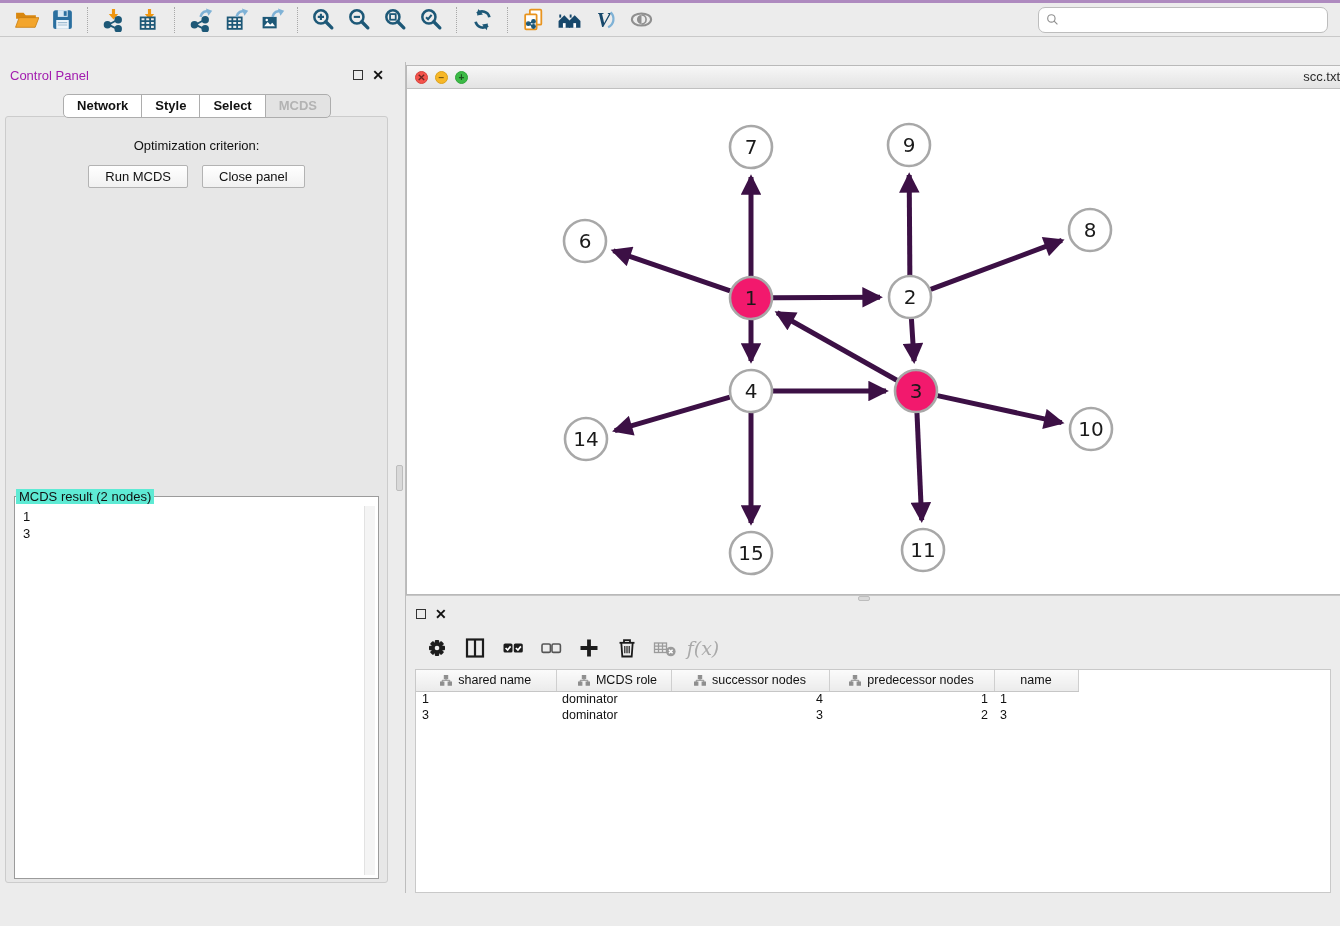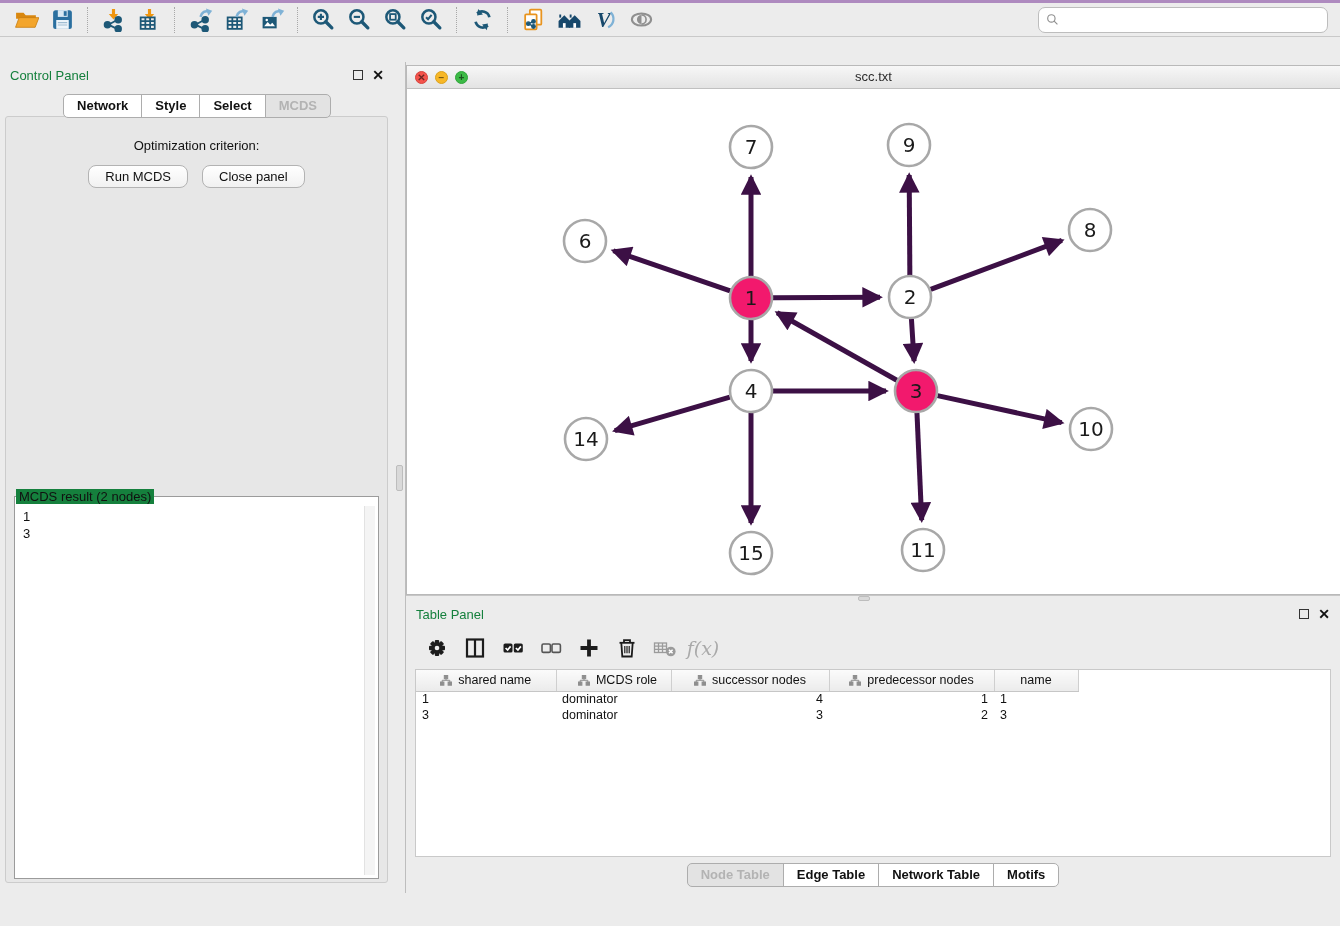--- a/index.html
+++ b/index.html
@@ -22,61 +22,61 @@
   .searchbox { position:absolute; right:12px; top:4px; width:290px; height:26px; background:#fff; border:1px solid #bdbdbd; border-radius:7px; display:flex; align-items:center; padding:0 6px; }
   .searchbox svg { width:17px; height:17px; flex:0 0 auto; }
   .searchbox input { border:none; outline:none; flex:1; font-size:13px; font-family:"Liberation Sans",sans-serif; background:transparent; }
 
   
   .main { position:absolute; top:62px; left:0; right:0; bottom:33px; display:flex; }
 
   
   .control-panel { width:394px; position:relative; background:#ececec; flex:0 0 auto; }
   .panel-header { height:26px; display:flex; align-items:center; padding:0 10px; }
-  .panel-header .ph-title { font-size:13px; color:#15803d; flex:1; }
+  .panel-header .ph-title { font-size:13px; color:#a21caf; flex:1; }
   .ph-icons { display:flex; align-items:center; gap:9px; }
   .float-ico { width:10px; height:10px; border:1.6px solid #333; display:inline-block; }
   .close-ico { font-size:14px; font-weight:bold; color:#111; line-height:10px; cursor:pointer; }
   .cp-tabs { position:absolute; top:32px; left:0; right:0; display:flex; justify-content:center; z-index:2; }
   .tab { font-size:13px; font-weight:bold; color:#111; background:#fff; border:1px solid #adadad; padding:3px 13px 4px; margin-left:-1px; cursor:pointer; }
   .tab:first-child { border-top-left-radius:5px; border-bottom-left-radius:5px; margin-left:0; }
   .tab:last-child { border-top-right-radius:5px; border-bottom-right-radius:5px; }
   .tab.active { background:#e3e3e3; color:#b3b3b3; }
   .cp-content { position:absolute; top:54px; left:5px; right:6px; bottom:10px; background:#e7e7e7; border:1px solid #cccccc; border-radius:3px; }
   .opt-label { text-align:center; font-size:13px; color:#111; margin-top:21px; }
   .opt-select { width:310px; height:23px; margin:11px auto 0; background:#fff; border:1px solid #b3b3b3; border-radius:5px; display:flex; align-items:center; padding:0 6px 0 10px; font-size:13px; cursor:pointer; }
   .opt-select .sel-text { flex:1; }
   .stepper { display:flex; flex-direction:column; gap:2px; align-items:center; }
   .stepper i { width:0; height:0; border-left:4px solid transparent; border-right:4px solid transparent; }
   .stepper .up { border-bottom:5px solid #333; }
   .stepper .dn { border-top:5px solid #333; }
   .btn-row { display:flex; justify-content:center; gap:14px; margin-top:12px; }
-  .pbtn { height:23px; padding:0 16px; font-size:13px; font-family:"Liberation Sans",sans-serif; background:linear-gradient(#ffffff,#f1f1f1); border:1px solid #b3b3b3; border-radius:8px; cursor:pointer; color:#111; }
+  .pbtn { height:23px; padding:0 16px; font-size:13px; font-family:"Liberation Sans",sans-serif; background:linear-gradient(#ffffff,#f1f1f1); border:1px solid #b3b3b3; border-radius:2px; cursor:pointer; color:#111; }
   fieldset.result { position:absolute; left:8px; right:8px; top:372px; bottom:3px; border:1px solid #9b9b9b; background:#fff; }
-  fieldset.result legend { font-size:13px; color:#111; padding:0 3px; margin-left:1px; background:#15803d; }
+  fieldset.result legend { font-size:13px; color:#111; padding:0 3px; margin-left:1px; background:#5eead4; }
   .result-area { position:absolute; left:3px; right:3px; top:2px; bottom:3px; background:#fff; }
   .result-text { position:absolute; left:5px; top:2px; right:14px; bottom:0; font-size:13px; line-height:17px; color:#111; white-space:pre; }
   .result-scroll { position:absolute; right:0; top:0; bottom:0; width:11px; background:#f4f4f4; border-left:1px solid #e2e2e2; }
 
   
   .vsplit { width:12px; background:#ececec; border-right:1px solid #bdbdbd; position:relative; flex:0 0 auto; cursor:col-resize; }
   .vsplit .grab { position:absolute; left:2px; top:403px; width:7px; height:26px; background:#d9d9d9; border:1px solid #bdbdbd; border-radius:2px; }
 
   
   .right-col { flex:1; display:flex; flex-direction:column; }
 
   
   .netwin { height:530px; margin-top:3px; display:flex; flex-direction:column; border:1px solid #b9b9b9; border-right:none; background:#fff; flex:0 0 auto; }
   .net-titlebar { height:23px; background:linear-gradient(#f7f7f7,#e3e3e3); border-bottom:1px solid #c0c0c0; position:relative; flex:0 0 auto; }
   .net-lights { position:absolute; left:8px; top:5px; display:flex; gap:7px; }
   .nlight { width:13px; height:13px; border-radius:50%; font-size:10px; line-height:12px; text-align:center; color:rgba(0,0,0,.55); font-weight:bold; cursor:pointer; }
   .nl-close { background:#f4534c; border:1px solid #d6433d; }
   .nl-min { background:#f7b727; border:1px solid #dba21d; }
   .nl-max { background:#3cba46; border:1px solid #2fa53a; }
-  .net-title { text-align:center; font-size:13px; line-height:22px; color:#2b2b2b; }
+  .net-title { text-align:right; font-size:13px; line-height:22px; color:#2b2b2b; }
   .net-canvas { flex:1; position:relative; background:#fff; overflow:hidden; }
   .net-canvas svg { position:absolute; left:0; top:0; }
 
   
   .hsplit { height:6px; background:#ececec; border-top:1px solid #c6c6c6; position:relative; cursor:row-resize; flex:0 0 auto; }
   .hsplit .grab { position:absolute; left:452px; top:0px; width:12px; height:5px; background:#d9d9d9; border:1px solid #bdbdbd; border-radius:2px; }
 
   
   .table-panel { flex:1; background:#ececec; display:flex; flex-direction:column; }
   .tp-toolbar { height:42px; display:flex; align-items:center; gap:4px; padding-left:14px; flex:0 0 auto; }
@@ -415,21 +415,20 @@
             </svg>
         </div>
       </div>
 
       <div class="hsplit">
           <div class="grab"></div>
         </div>
 
       <div class="table-panel">
         <div class="panel-header">
-          <span class="ph-title">Table Panel</span>
           <span class="ph-icons">
             <span class="float-ico"></span>
             <span class="close-ico">✕</span>
           </span>
         </div>
         <div class="tp-toolbar">
           <button class="tp-btn">
               <span style="display: inline-flex; width: 25px; height: 25px;">
                 <svg viewBox="0 0 24 24" width="100%" height="100%">
                   <g fill="#1c1c1c">
@@ -582,23 +581,17 @@
                 <tr>
                   <td>3</td>
                   <td>dominator</td>
                   <td class="al-r">3</td>
                   <td class="al-r">2</td>
                   <td>3</td>
                 </tr>
               </tbody>
             </table>
         </div>
-        <div class="tp-tabs" id="tp-tabs">
-            <div class="tab active">Node Table</div>
-            <div class="tab">Edge Table</div>
-            <div class="tab">Network Table</div>
-            <div class="tab">Motifs</div>
-          </div>
       </div>
     </div>
   </div>
 
 </div>
 
 </body></html>

